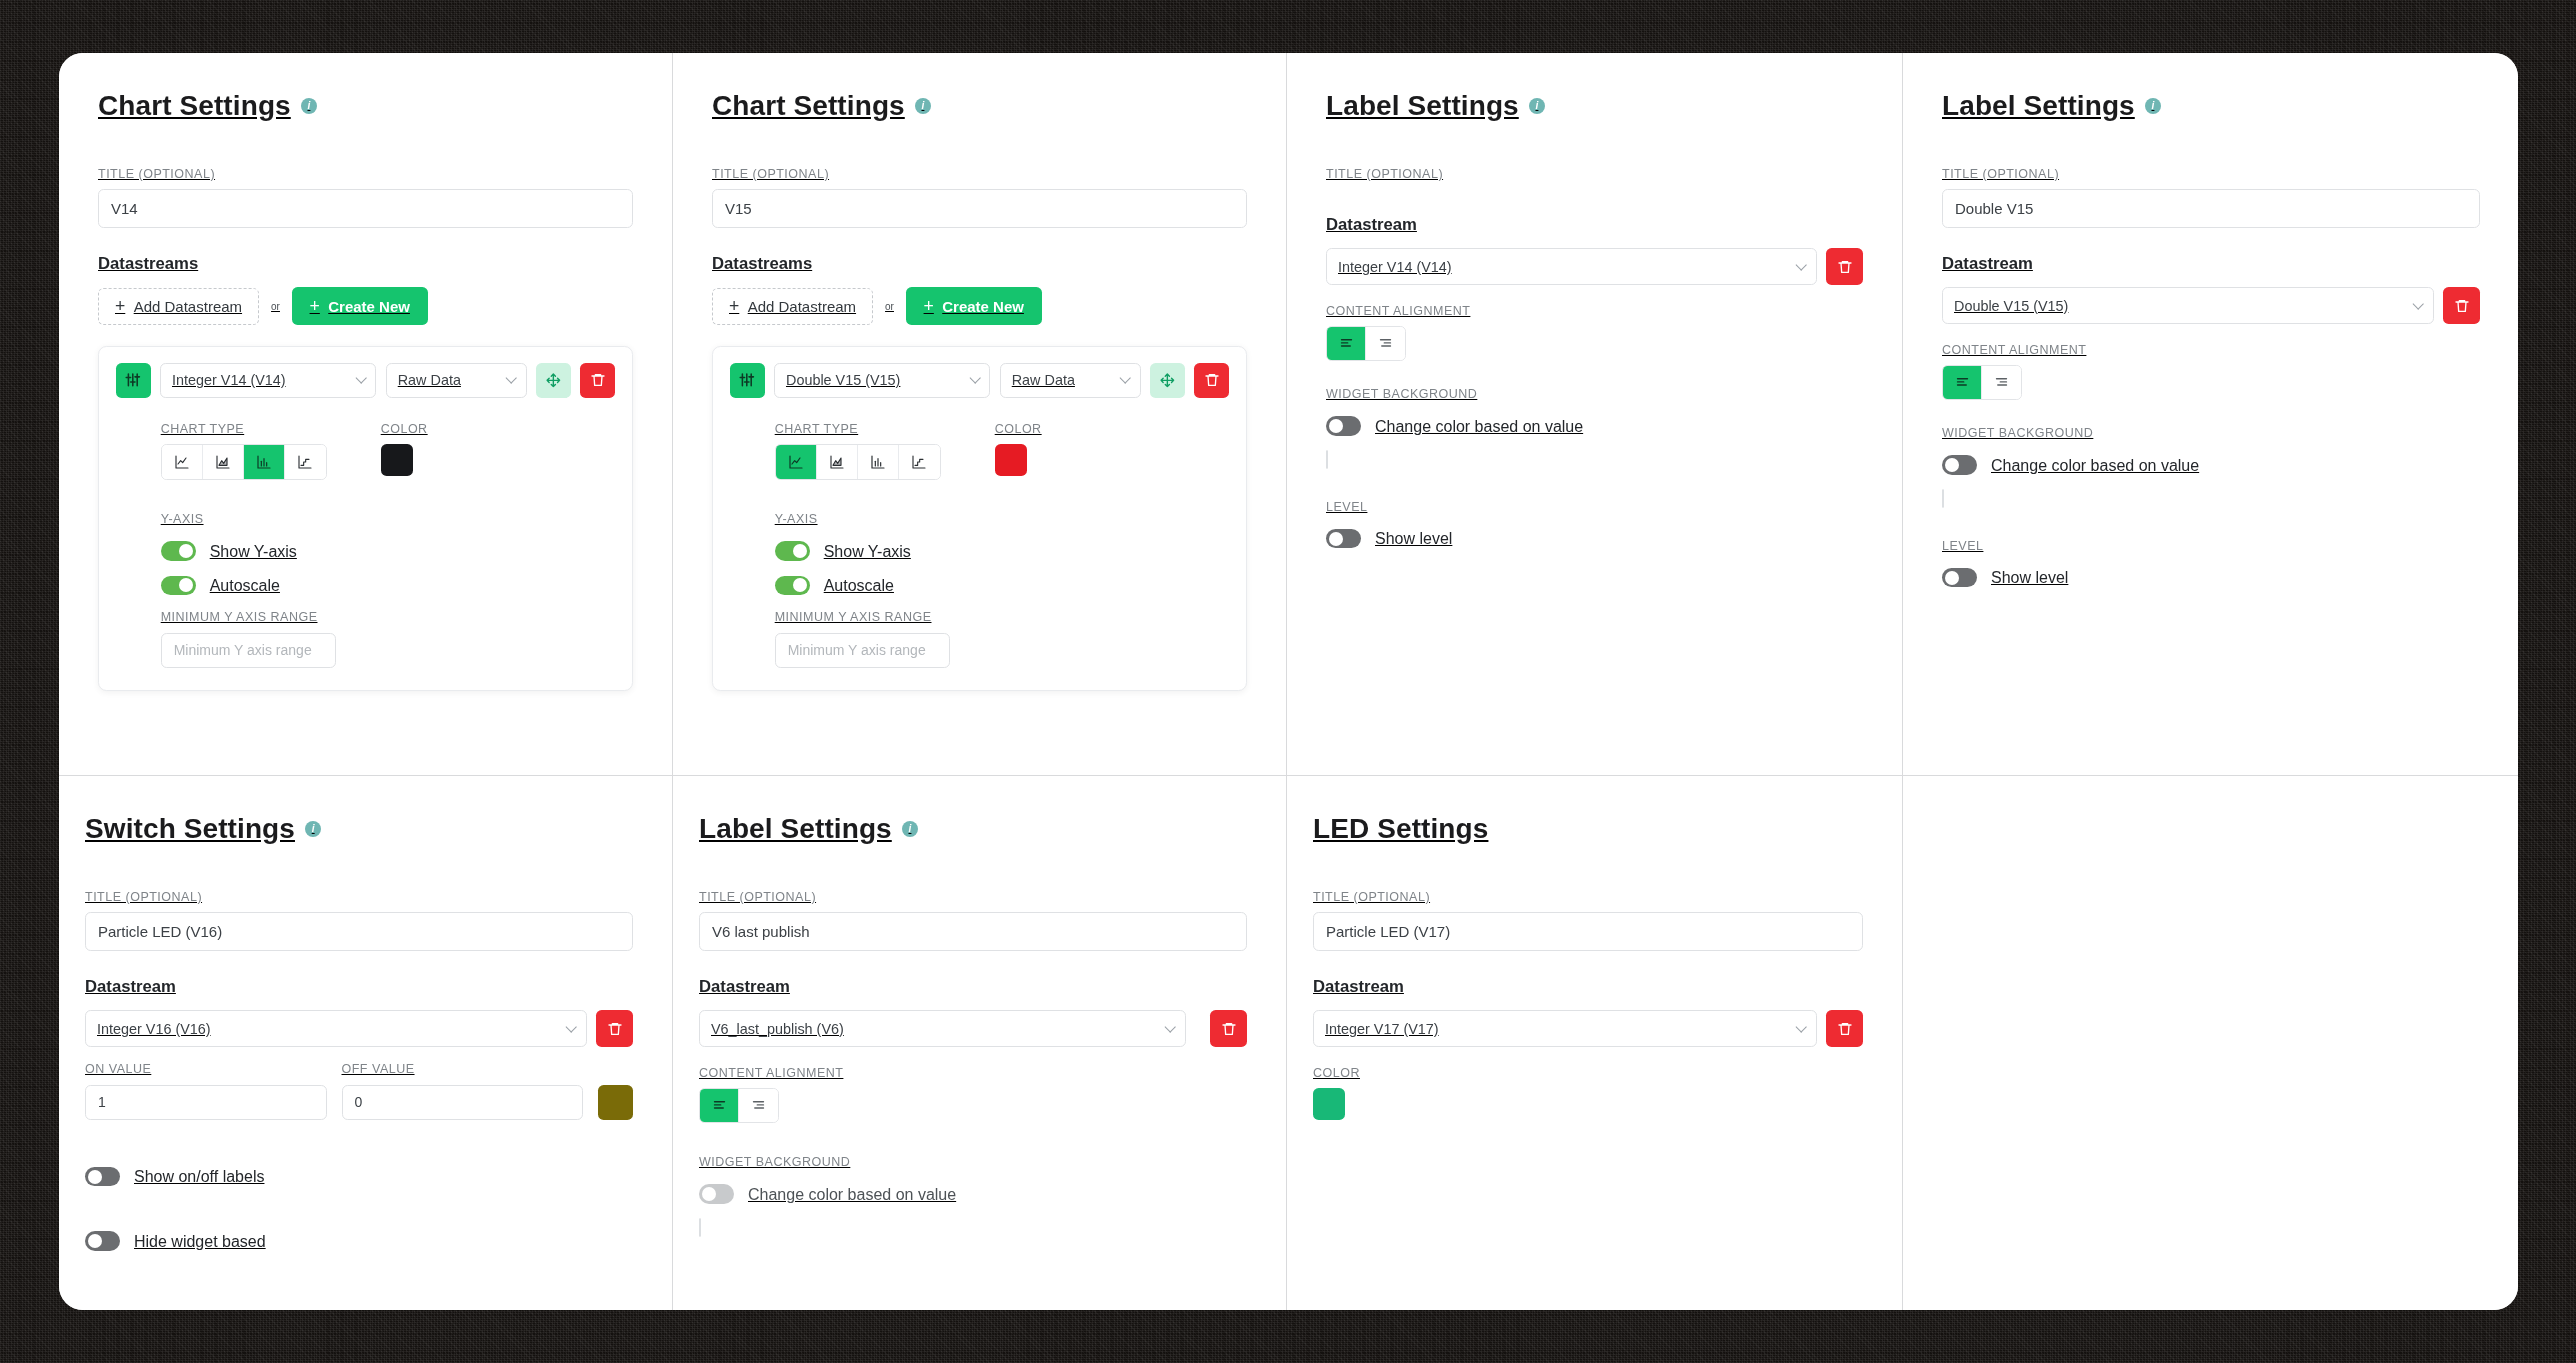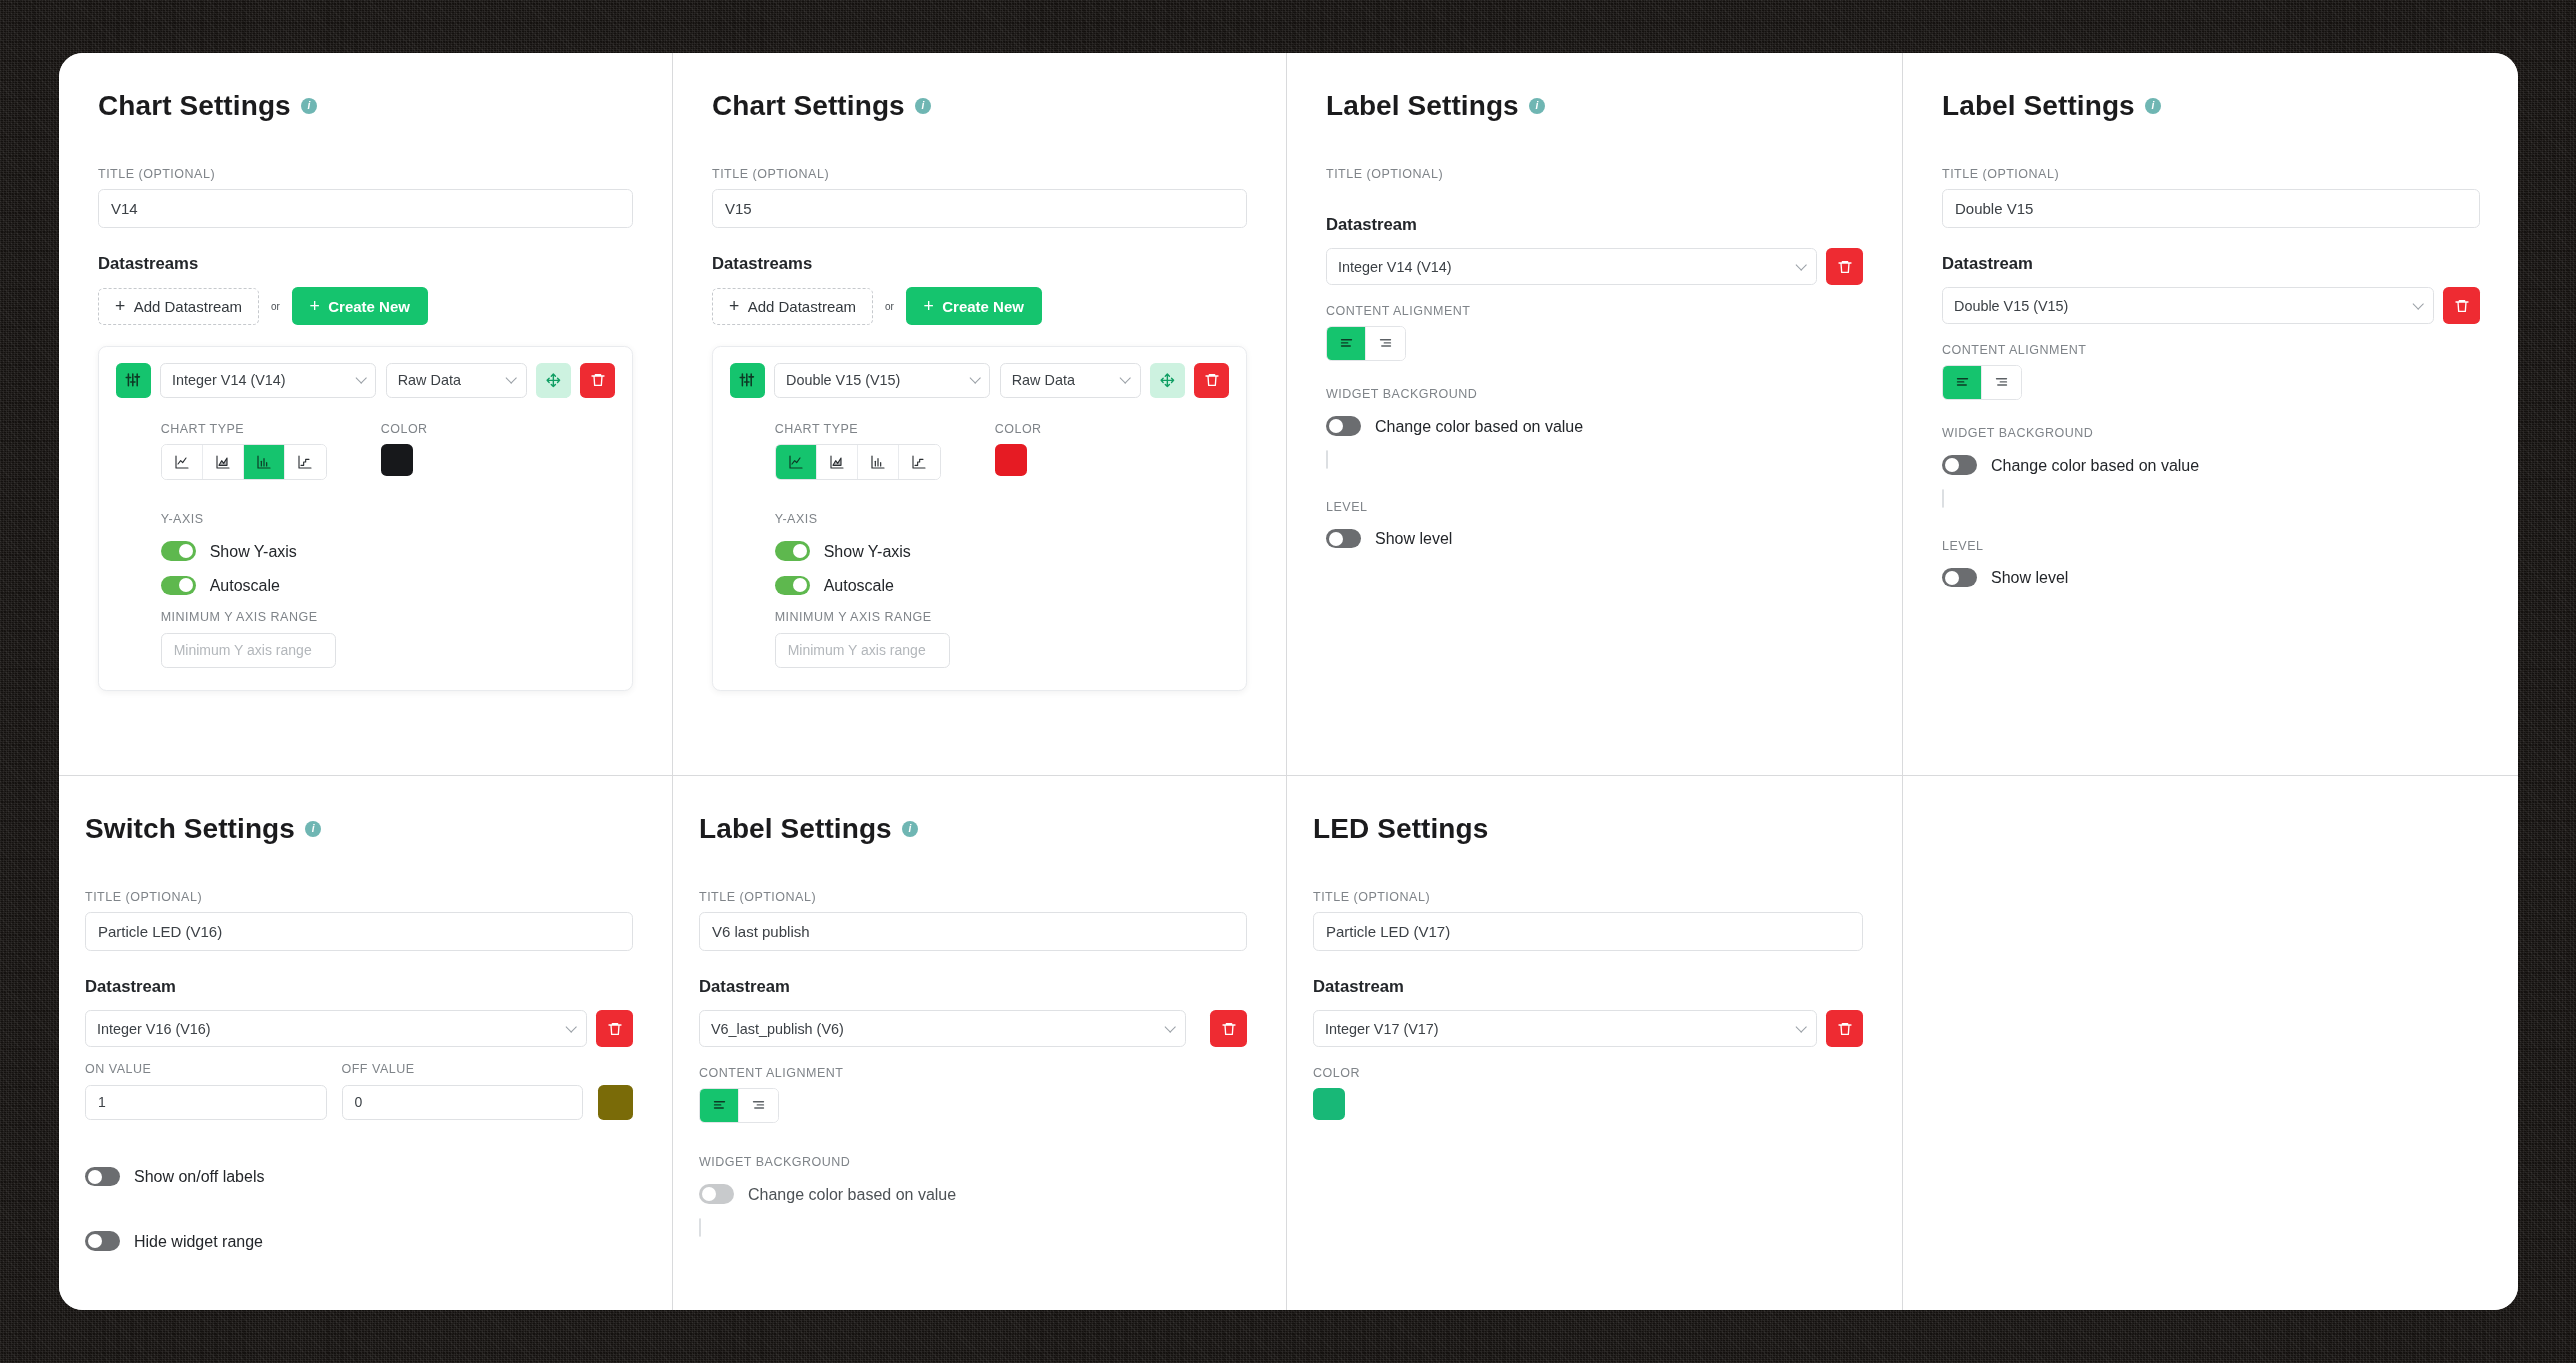--- a/index.html
+++ b/index.html
@@ -23,20 +23,21 @@
   }
   .shell {
     position: absolute;
     left: 59px; top: 53px;
     width: 2459px; height: 1257px;
     background: #ffffff;
     border-radius: 24px;
     overflow: hidden;
     z-index: 2;
     box-shadow: 0 0 0 0.9px rgba(0,0,0,.06);
+    text-decoration: underline;
   }
   .grid {
     display: grid;
     grid-template-columns: 614px 614px 616px 616px;
     grid-template-rows: 723px 534px;
     width: 100%; height: 100%;
   }
   .panel {
     border-right: 0.9px solid #d9dadc;
     border-bottom: 0.9px solid #d9dadc;
@@ -565,21 +566,21 @@
         <span class="tgl off">
             <span class="knob"></span>
           </span>
         <span class="tgl-lbl">Show on/off labels</span>
       </div>
       <div class="gap-16"></div>
       <div class="tgl-row">
         <span class="tgl off">
             <span class="knob"></span>
           </span>
-        <span class="tgl-lbl">Hide widget range</span>
+        <span class="tgl-lbl">Hide widget based</span>
       </div>
     </div>
 
     <div class="panel no-b">
       <div class="p-title">
         <span>Label Settings</span>
         <span class="info-icon">i</span>
       </div>
       <div class="cap">TITLE (OPTIONAL)</div>
       <input class="field" value="V6 last publish" style="">

